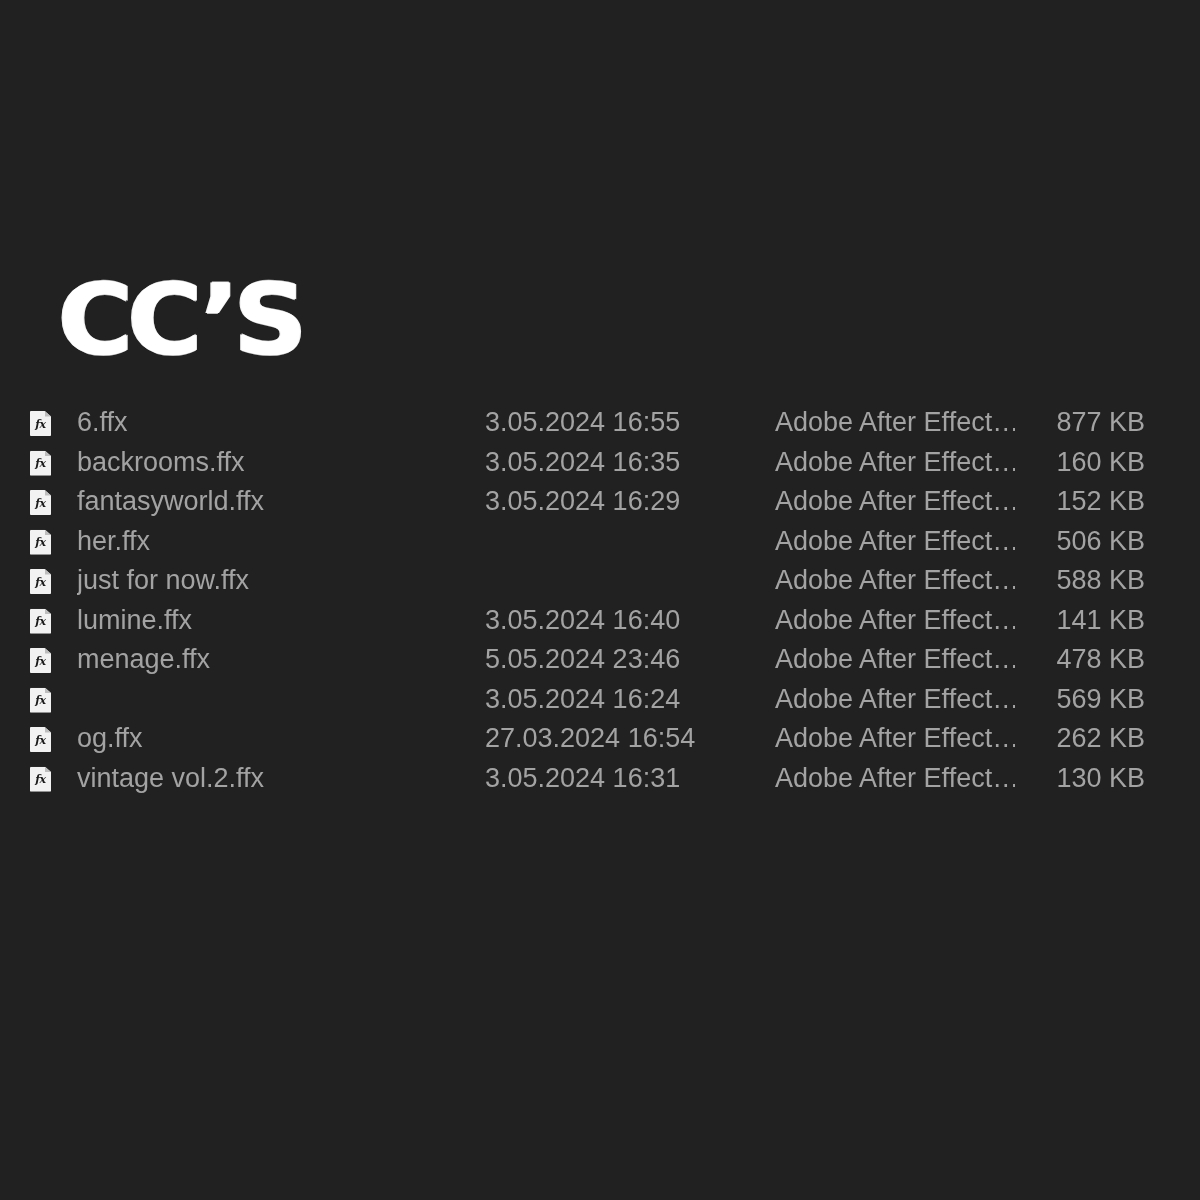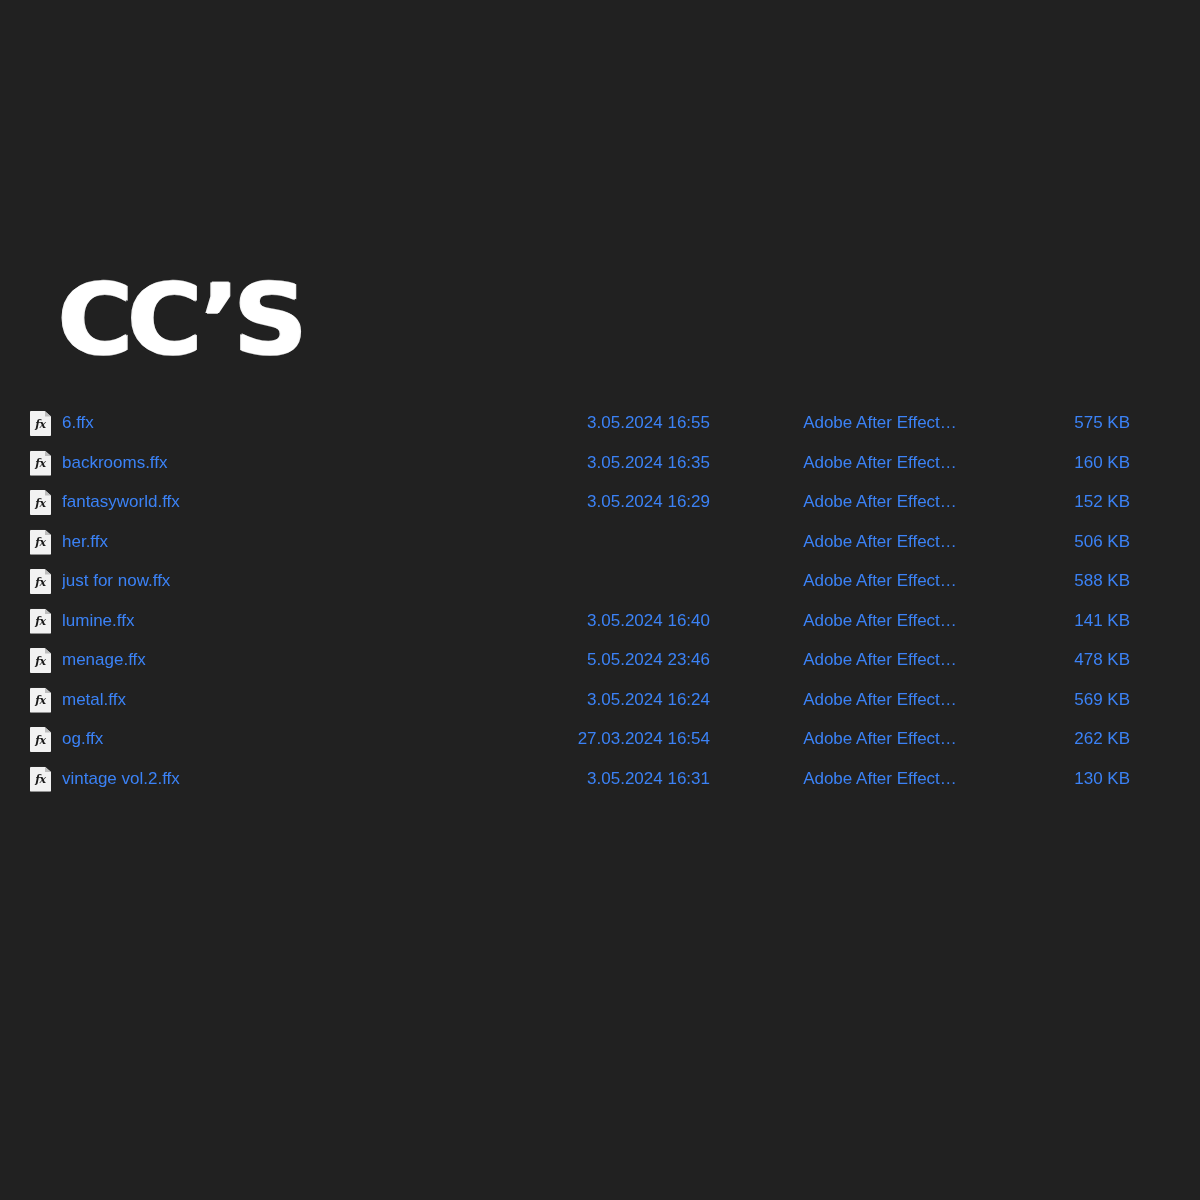--- a/index.html
+++ b/index.html
@@ -60,24 +60,25 @@
     position: relative;
     height: 39.5px;
     width: 1200px;
   }
 
   .cell {
     position: absolute;
     top: 0;
     height: 39.5px;
     line-height: 39.5px;
-    font-size: 17px;
-    color: #3b82f6;
+    font-size: 27px;
+    color: #a3a3a3;
     white-space: nowrap;
     overflow: hidden;
+    margin-left: 15px;
   }
 
   
   .col-icon {
     position: absolute;
     left: 30px;
     top: 8px;
     width: 21px;
     height: 25px;
   }
@@ -121,21 +122,21 @@
 
   
   .col-name {
     left: 62px;
     width: 430px;
   }
   
   .col-date {
     left: 470px;
     width: 240px;
-    text-align: right;
+    text-align: left;
   }
   
   .col-type {
     left: 760px;
     width: 240px;
     text-align: center;
   }
   
   .col-size {
     left: 980px;
@@ -157,21 +158,21 @@
         <div class="col-icon">
           <div class="ffx-icon">
             <div class="page"></div>
             <div class="fold"></div>
             <div class="fx">fx</div>
           </div>
         </div>
         <div class="cell col-name">6.ffx</div>
         <div class="cell col-date">3.05.2024 16:55</div>
         <div class="cell col-type">Adobe After Effect…</div>
-        <div class="cell col-size">575 KB</div>
+        <div class="cell col-size">877 KB</div>
       </div>
       <div class="file-row">
         <div class="col-icon">
           <div class="ffx-icon">
             <div class="page"></div>
             <div class="fold"></div>
             <div class="fx">fx</div>
           </div>
         </div>
         <div class="cell col-name">backrooms.ffx</div>
@@ -243,21 +244,20 @@
         <div class="cell col-size">478 KB</div>
       </div>
       <div class="file-row">
         <div class="col-icon">
           <div class="ffx-icon">
             <div class="page"></div>
             <div class="fold"></div>
             <div class="fx">fx</div>
           </div>
         </div>
-        <div class="cell col-name">metal.ffx</div>
         <div class="cell col-date">3.05.2024 16:24</div>
         <div class="cell col-type">Adobe After Effect…</div>
         <div class="cell col-size">569 KB</div>
       </div>
       <div class="file-row">
         <div class="col-icon">
           <div class="ffx-icon">
             <div class="page"></div>
             <div class="fold"></div>
             <div class="fx">fx</div>

